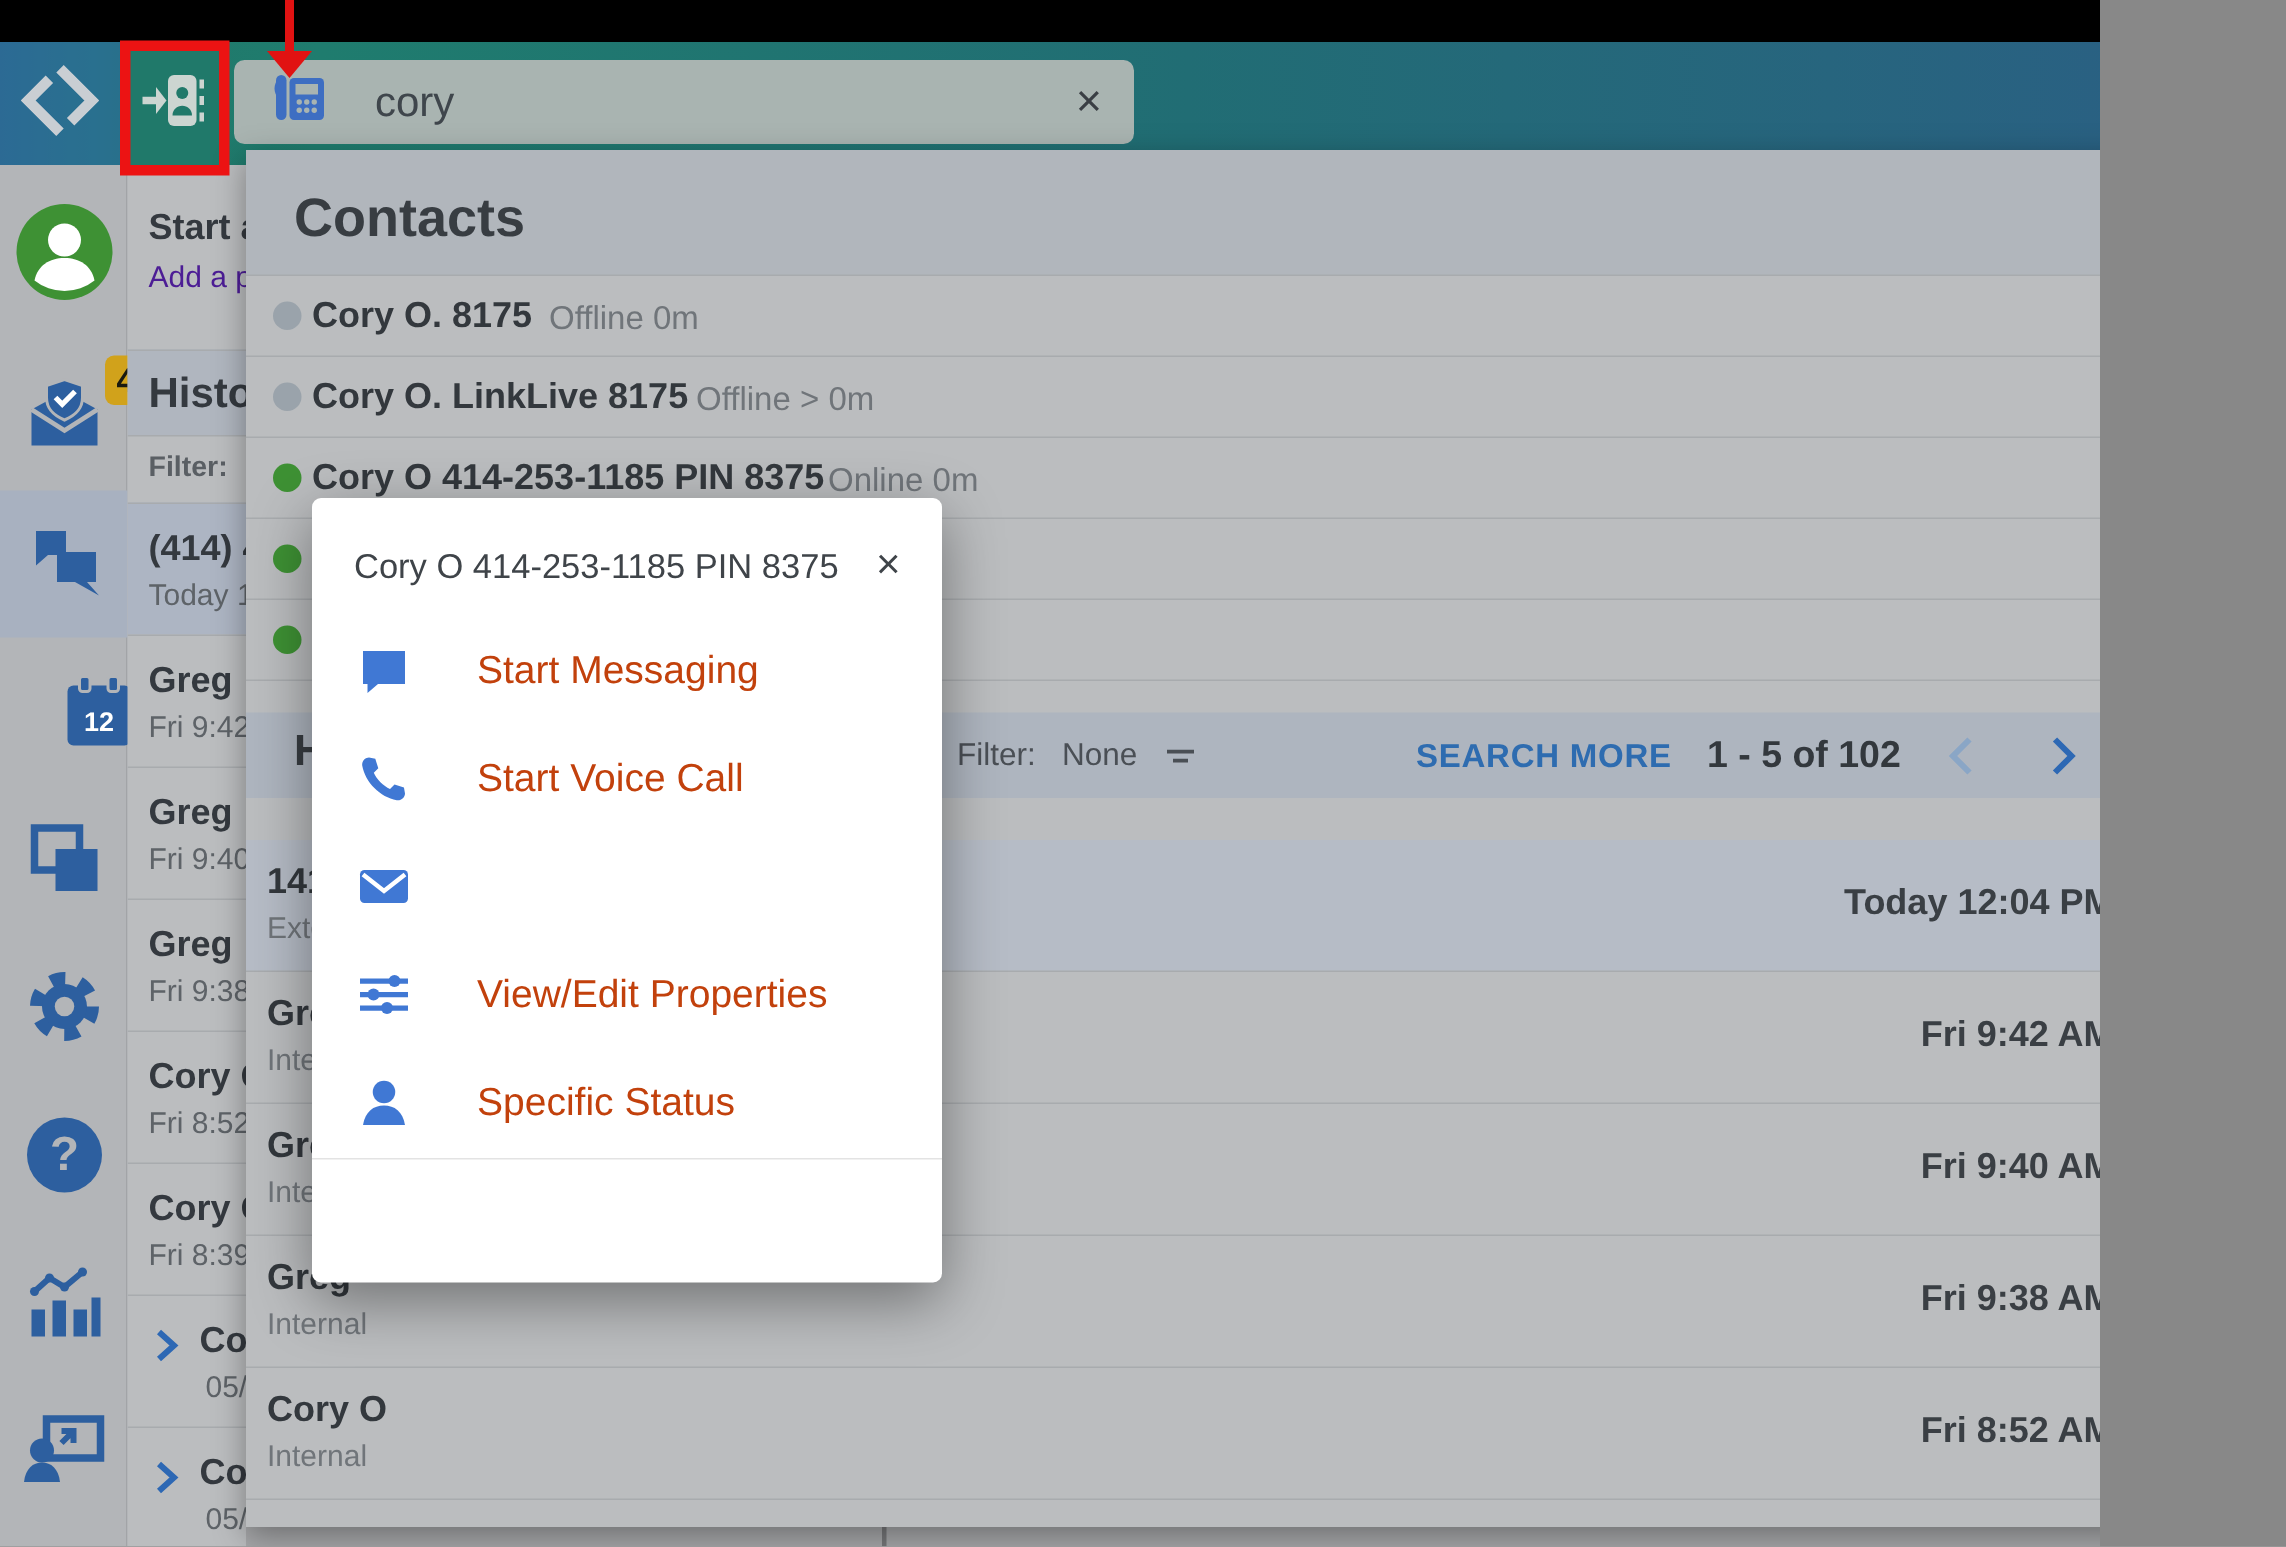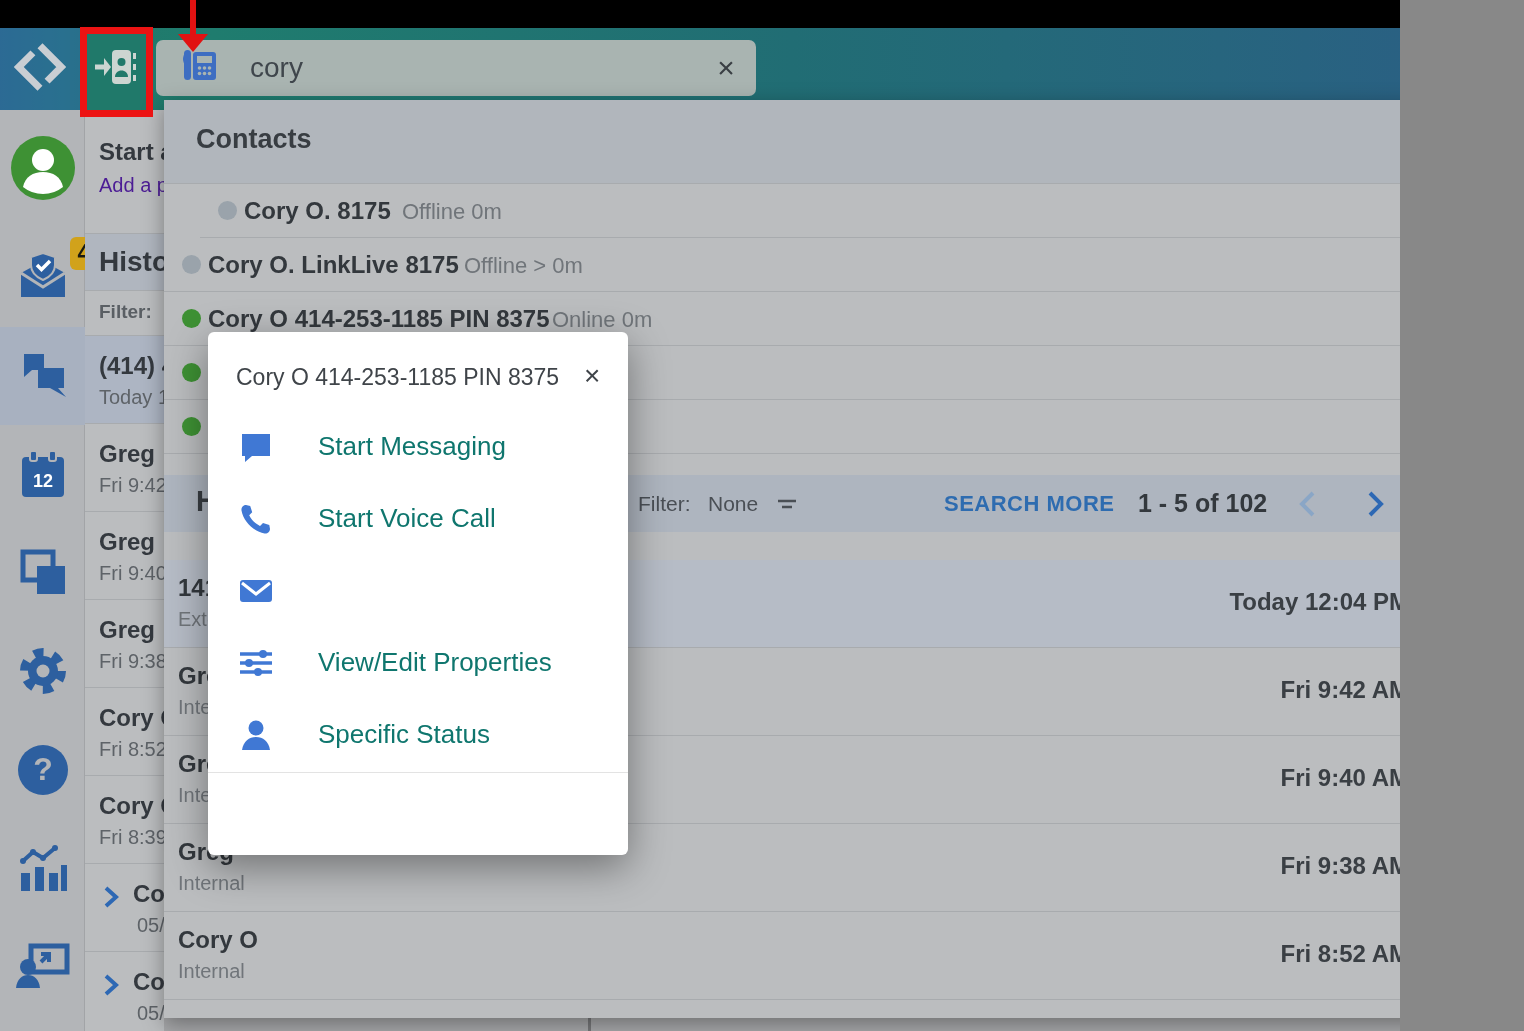--- a/index.html
+++ b/index.html
@@ -52,21 +52,21 @@
   .rs-line{position:absolute;left:0;top:538px;width:37px;height:1px;background:#a4a7aa;}
   .rs-t1{position:absolute;left:2px;top:566px;font-size:24px;font-weight:bold;color:#383d42;white-space:nowrap;}
   .rs-t2{position:absolute;left:2px;top:620px;font-size:22px;color:#6f747a;white-space:nowrap;}
   .rs-t3{position:absolute;left:2px;top:648px;font-size:22px;color:#6f747a;white-space:nowrap;}
   .bottom-strip{position:absolute;left:164px;top:1018px;width:1360px;height:13px;background:#a7a8aa;}
   .bottom-strip .vline{position:absolute;left:424px;top:0;width:3px;height:13px;background:#77787a;}
 
   
   .overlay{position:absolute;left:164px;top:100px;width:1323px;height:918px;background:#bbbdbf;box-shadow:0 6px 20px rgba(0,0,0,.35);}
   .c-head{position:absolute;left:0;top:0;width:1323px;height:84px;background:#b1b6bc;border-bottom:1px solid #a8abae;}
-  .c-head .title{position:absolute;left:32px;top:24px;font-size:27px;font-weight:bold;color:#383d42;text-align:center;}
+  .c-head .title{position:absolute;left:32px;top:24px;font-size:36px;font-weight:bold;color:#383d42;text-align:center;}
   .c-head .chev{position:absolute;left:1268px;top:30px;cursor:pointer;}
   .c-row{position:absolute;left:0;width:1323px;height:54px;border-bottom:1px solid #a8abae;cursor:pointer;}
   .c-row .dot{position:absolute;left:18px;top:17px;width:19px;height:19px;border-radius:50%;}
   .p-online{background:#3e9134;}
   .p-offline{background:#9aa3ab;}
   .c-row .nm{position:absolute;left:44px;top:13px;font-size:24px;font-weight:bold;color:#33383d;white-space:nowrap;}
   .c-row .st{position:absolute;top:15px;font-size:22px;color:#70757a;white-space:nowrap;}
 
   .h-head{position:absolute;left:0;top:375px;width:1323px;height:57px;background:#aeb5bf;}
   .h-head .title{position:absolute;left:32px;top:10px;font-size:29px;font-weight:bold;color:#383d42;}
@@ -87,21 +87,21 @@
   .h-row .icon-chat svg.ic-chat{display:block;}
   .scroll-thumb{position:absolute;right:1px;top:488px;width:5px;height:62px;background:#5c6063;cursor:pointer;}
 
   
   .menu{position:absolute;left:208px;top:332px;width:420px;height:523px;background:#fff;border-radius:6px;
     box-shadow:0 12px 40px rgba(0,0,0,.4);z-index:40;}
   .menu .mtitle{position:absolute;left:28px;top:32px;font-size:23px;color:#3f4449;white-space:nowrap;}
   .menu .mclose{position:absolute;left:376px;top:28px;font-size:28px;color:#3f4449;cursor:pointer;}
   .mitem{position:absolute;left:0;width:420px;height:72px;cursor:pointer;}
   .mitem .mic{position:absolute;left:30px;top:18px;width:36px;height:36px;}
-  .mitem .mlabel{position:absolute;left:110px;top:20px;font-size:26px;color:#0f766e;white-space:nowrap;}
+  .mitem .mlabel{position:absolute;left:110px;top:20px;font-size:26px;color:#c2410c;white-space:nowrap;}
   .mdivider{position:absolute;left:0;top:440px;width:420px;height:1px;background:#e3e3e3;}
 </style>
 </head>
 <body>
 
 <div class="screen">
 
   <div class="topblack"></div>
 
   <div class="header">
@@ -170,21 +170,21 @@
       </span>
     </div>
     <div class="side-item active" style="top:217px;">
       <span>
         <svg width="54" height="52" viewBox="0 0 54 52">
           <path d="M8 6 h20 v16 h-12 l-8 7z" fill="#2d5f9f"></path>
           <path d="M22 20 h26 v20 h-6 l8 9 -16-9 h-12z" fill="#2d5f9f"></path>
         </svg>
       </span>
     </div>
-    <div class="side-item" style="top:318px;">
+    <div class="side-item" style="top:318px;margin-left:23px;">
       <span style="position:relative;">
         <svg width="50" height="52" viewBox="0 0 50 52">
           <rect x="4" y="8" width="42" height="40" rx="4" fill="#2d5f9f"></rect>
           <rect x="12" y="2" width="7" height="10" rx="2" fill="#2d5f9f" stroke="#b3b5b8" stroke-width="2"></rect>
           <rect x="31" y="2" width="7" height="10" rx="2" fill="#2d5f9f" stroke="#b3b5b8" stroke-width="2"></rect>
           <text x="25" y="38" text-anchor="middle" font-size="18" font-weight="bold" fill="#fff" font-family="Liberation Sans, sans-serif">12</text>
         </svg>
       </span>
     </div>
     <div class="side-item" style="top:416px;">
@@ -309,21 +309,21 @@
 
     <div class="c-head">
       <span class="title">Contacts</span>
       <span class="chev">
         <svg width="30" height="20" viewBox="0 0 30 20">
             <path d="M4 4 L15 15 L26 4" fill="none" stroke="#2d68b4" stroke-width="4"></path>
           </svg>
       </span>
     </div>
 
-    <div class="c-row" style="top:84px;margin-left:36px;">
+    <div class="c-row" style="top:84px;">
       <span class="dot p-offline"></span>
       <span class="nm">Cory O. 8175</span>
       <span class="st" style="left:202px;">Offline 0m</span>
     </div>
     <div class="c-row" style="top:138px;">
       <span class="dot p-offline"></span>
       <span class="nm">Cory O. LinkLive 8175</span>
       <span class="st" style="left:300px;">Offline &gt; 0m</span>
     </div>
     <div class="c-row" style="top:192px;">

